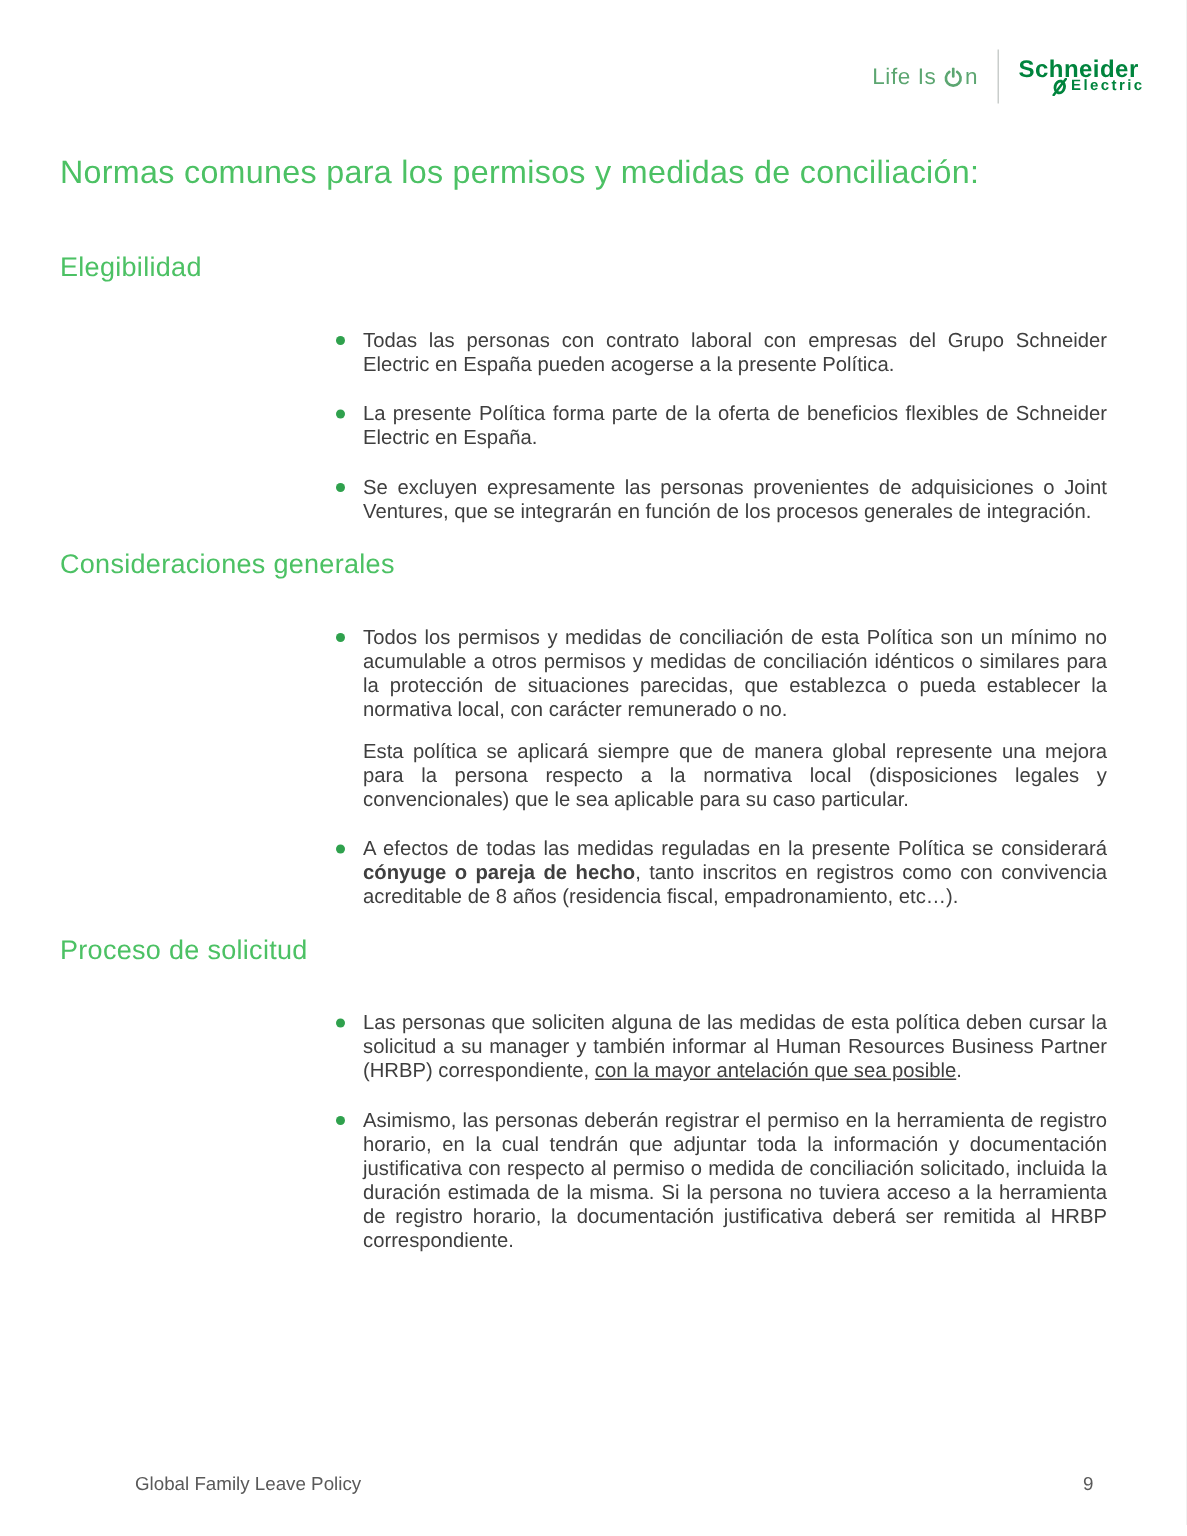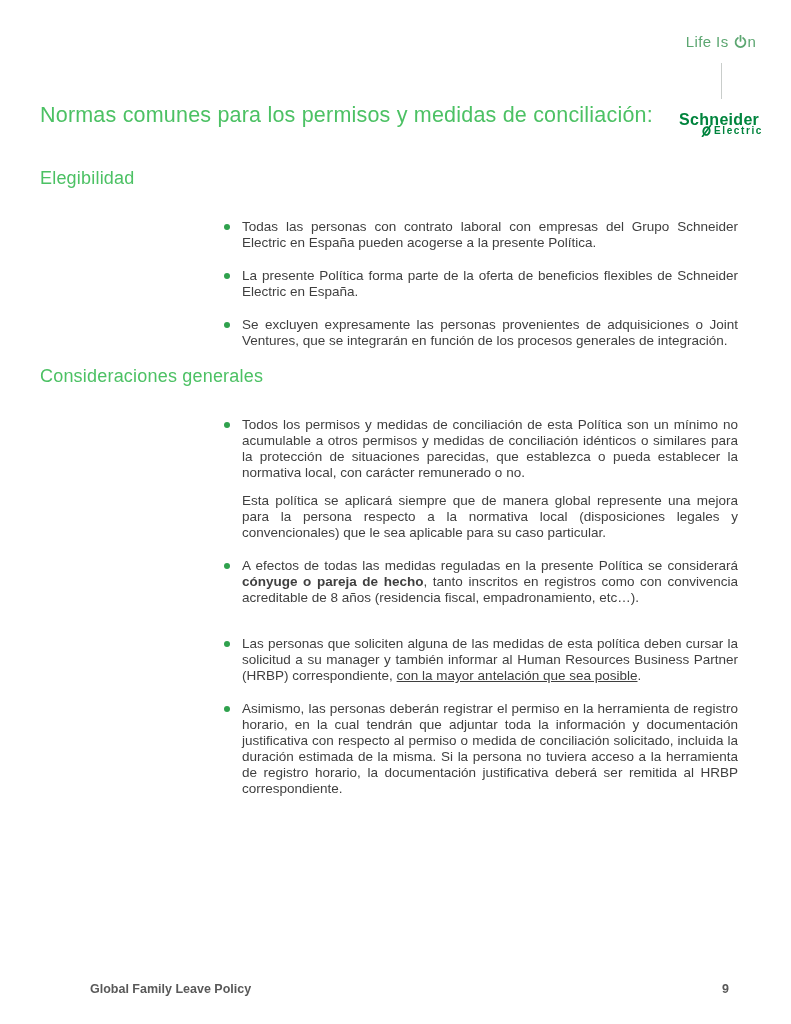--- a/index.html
+++ b/index.html
@@ -8,21 +8,21 @@
     width:791px;height:1024px;
     margin:0 auto;
     background:#ffffff;
     font-family:"Liberation Sans","DejaVu Sans",sans-serif;
     overflow:hidden;
     box-sizing:border-box;
   }
   
   .logo{
     position:absolute;top:33px;right:28px;
-    display:flex;align-items:center;gap:13px;flex-direction:column;
+    display:flex;align-items:center;gap:13px;
   }
   .tagline{
     display:flex;align-items:center;
     font-size:15px;letter-spacing:.4px;
     color:var(--logo-tagline-green,#5CA671);
     font-weight:400;
   }
   .power{display:inline-flex;margin:0 1px 0 5px;}
   .power svg{width:13px;height:13px;display:block;}
   .logo-divider{width:1px;height:36px;background:var(--divider-gray,#C9CDCB);}
@@ -68,21 +68,21 @@
     width:6px;height:6px;border-radius:50%;
     background:var(--bullet-green,#2FA14D);
   }
   .para{margin:0;}
   .b{font-weight:bold;}
   .u{text-decoration:underline;}
   
   .page-footer{
     position:absolute;left:90px;right:62px;bottom:28px;
     display:flex;justify-content:space-between;align-items:flex-end;
-    font-size:12.5px;color:var(--footer-text,#595959);font-weight:bold;
+    font-size:12.5px;color:var(--footer-text,#595959);
   }
 </style>
 </head>
 <body>
 
 <div class="page">
 
   <div class="logo">
     <div class="tagline">
       <span>Life Is</span>
@@ -139,20 +139,21 @@
             <p class="para"><span>Esta política se aplicará siempre que de manera global represente una mejora para la persona respecto a la normativa local (disposiciones legales y convencionales) que le sea aplicable para su caso particular.</span></p>
           </li>
           <li class="bullet-item">
             <span class="dot"></span>
             <p class="para"><span>A efectos de todas las medidas reguladas en la presente Política se considerará </span><span class="b">cónyuge o pareja de hecho</span><span>, tanto inscritos en registros como con convivencia acreditable de 8 años (residencia fiscal, empadronamiento, etc…).</span></p>
           </li>
         </ul>
     </section>
 
     <section>
+      <h2 class="section-heading">Proceso de solicitud</h2>
       <ul class="bullets">
           <li class="bullet-item">
             <span class="dot"></span>
             <p class="para"><span>Las personas que soliciten alguna de las medidas de esta política deben cursar la solicitud a su manager y también informar al Human Resources Business Partner (HRBP) correspondiente, </span><span class="u">con la mayor antelación que sea posible</span><span>.</span></p>
           </li>
           <li class="bullet-item">
             <span class="dot"></span>
             <p class="para"><span>Asimismo, las personas deberán registrar el permiso en la herramienta de registro horario, en la cual tendrán que adjuntar toda la información y documentación justificativa con respecto al permiso o medida de conciliación solicitado, incluida la duración estimada de la misma. Si la persona no tuviera acceso a la herramienta de registro horario, la documentación justificativa deberá ser remitida al HRBP correspondiente.</span></p>
           </li>
         </ul>

